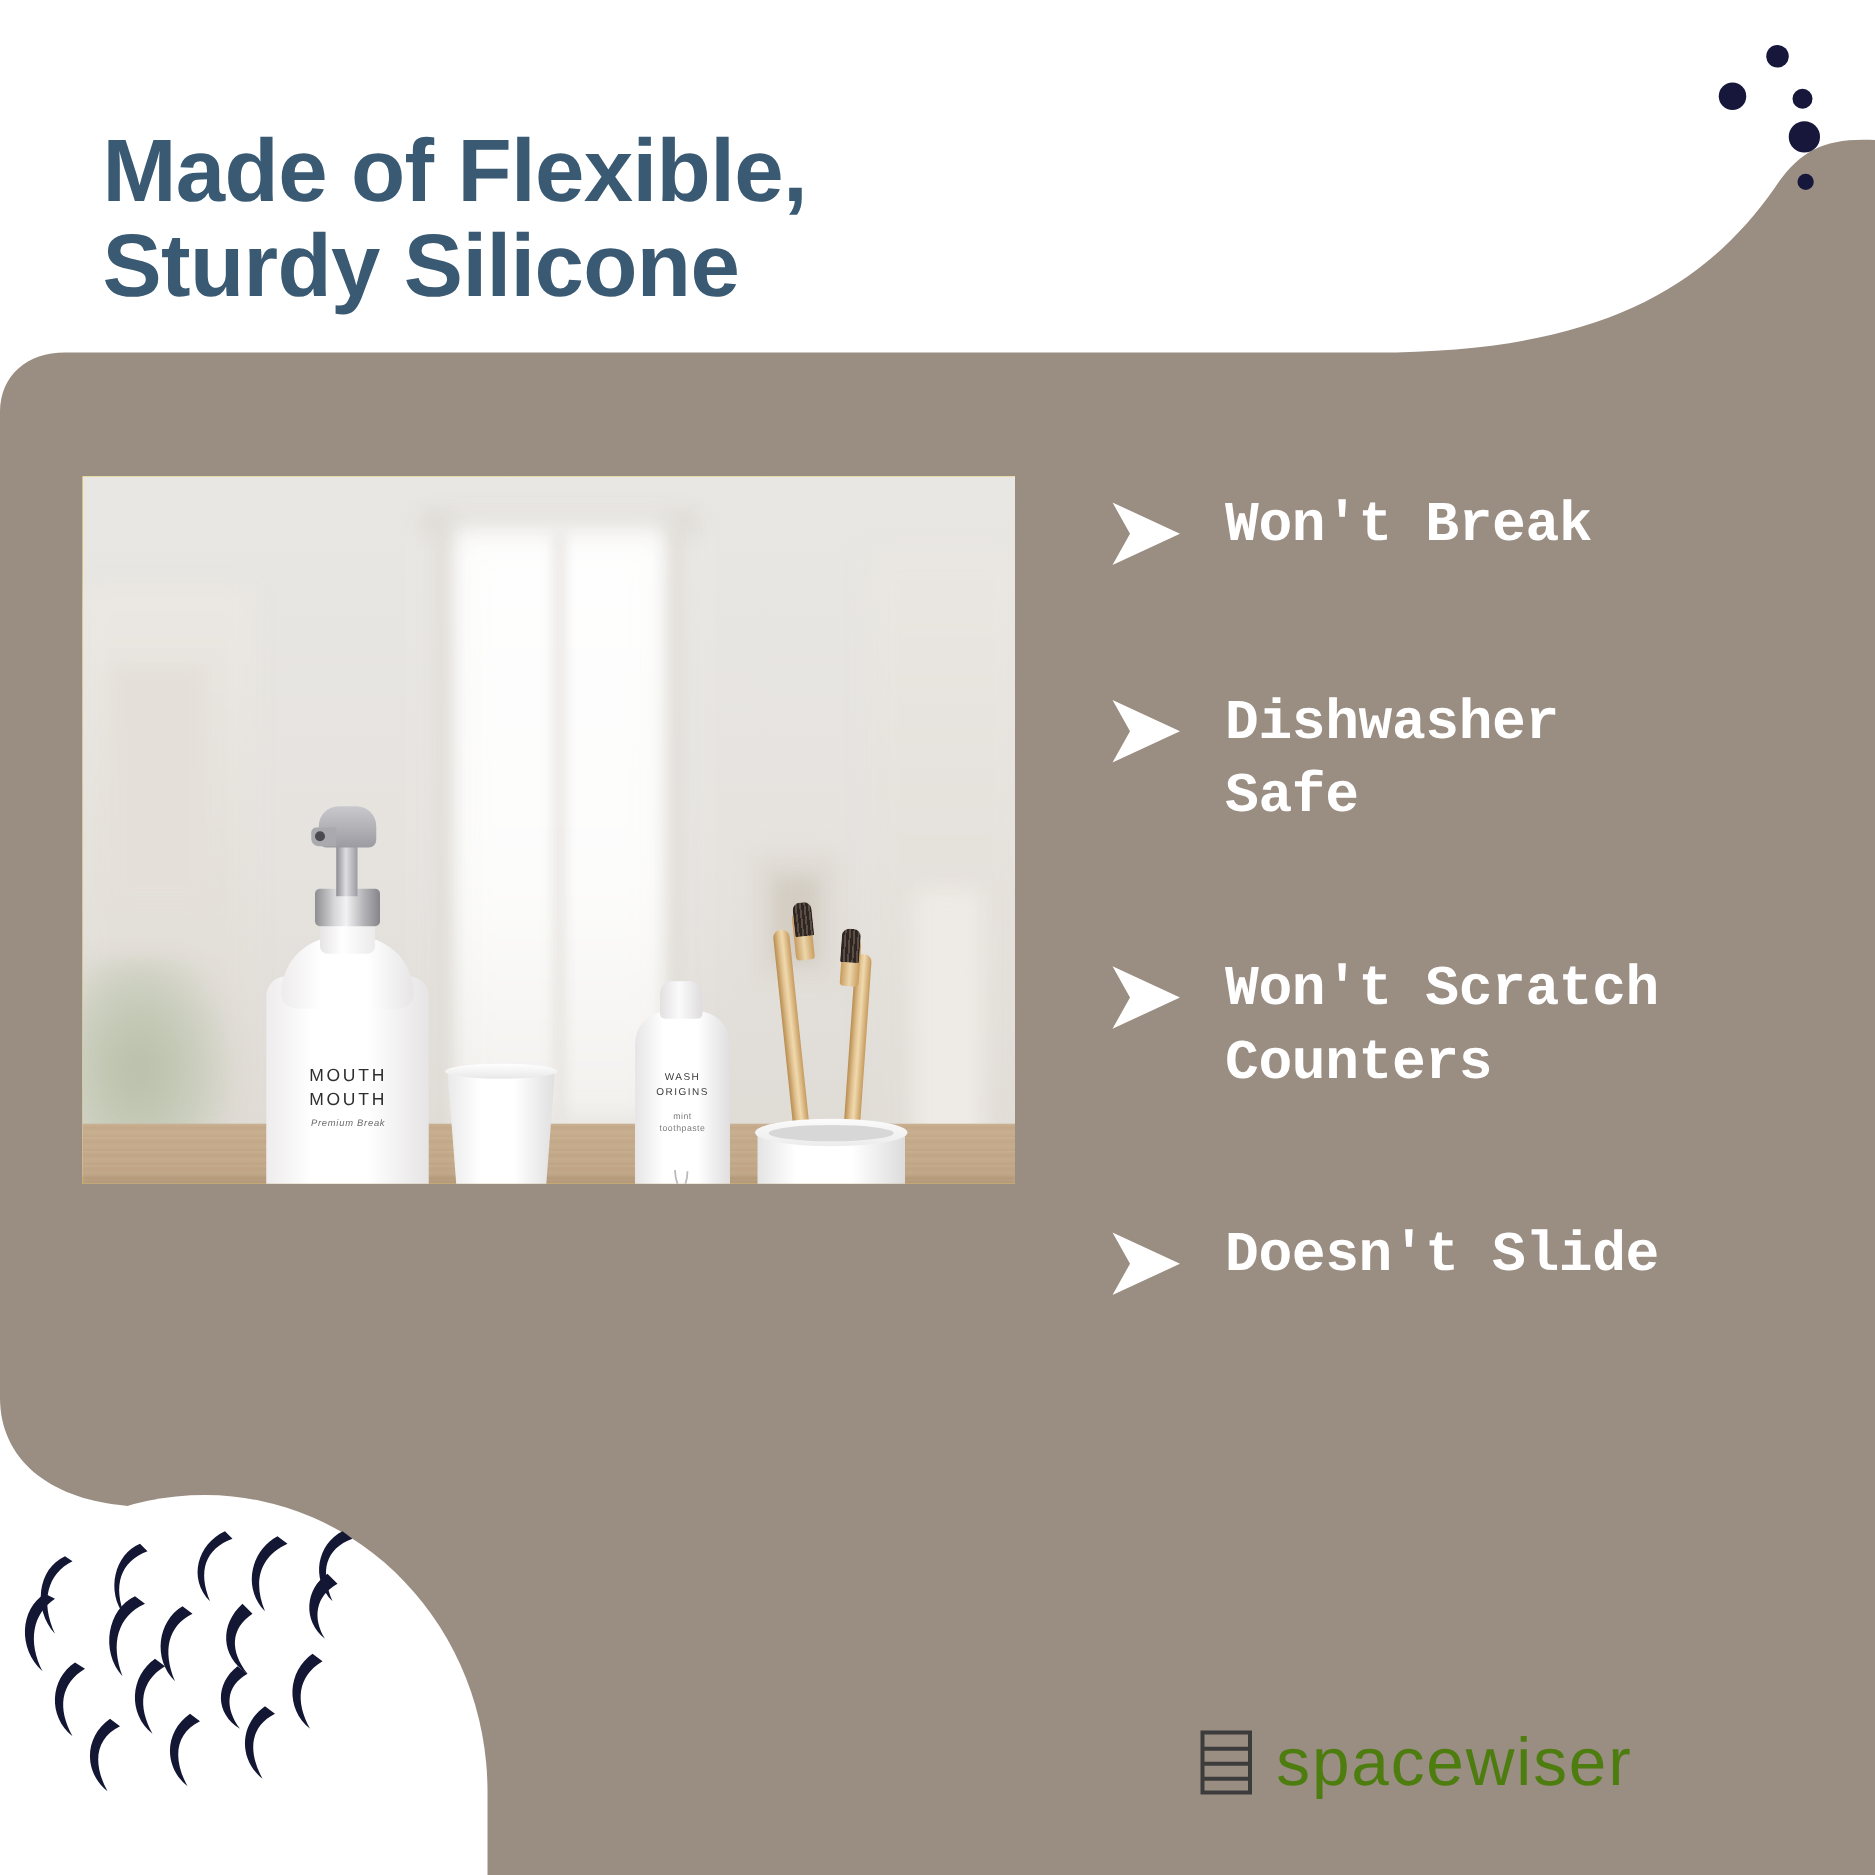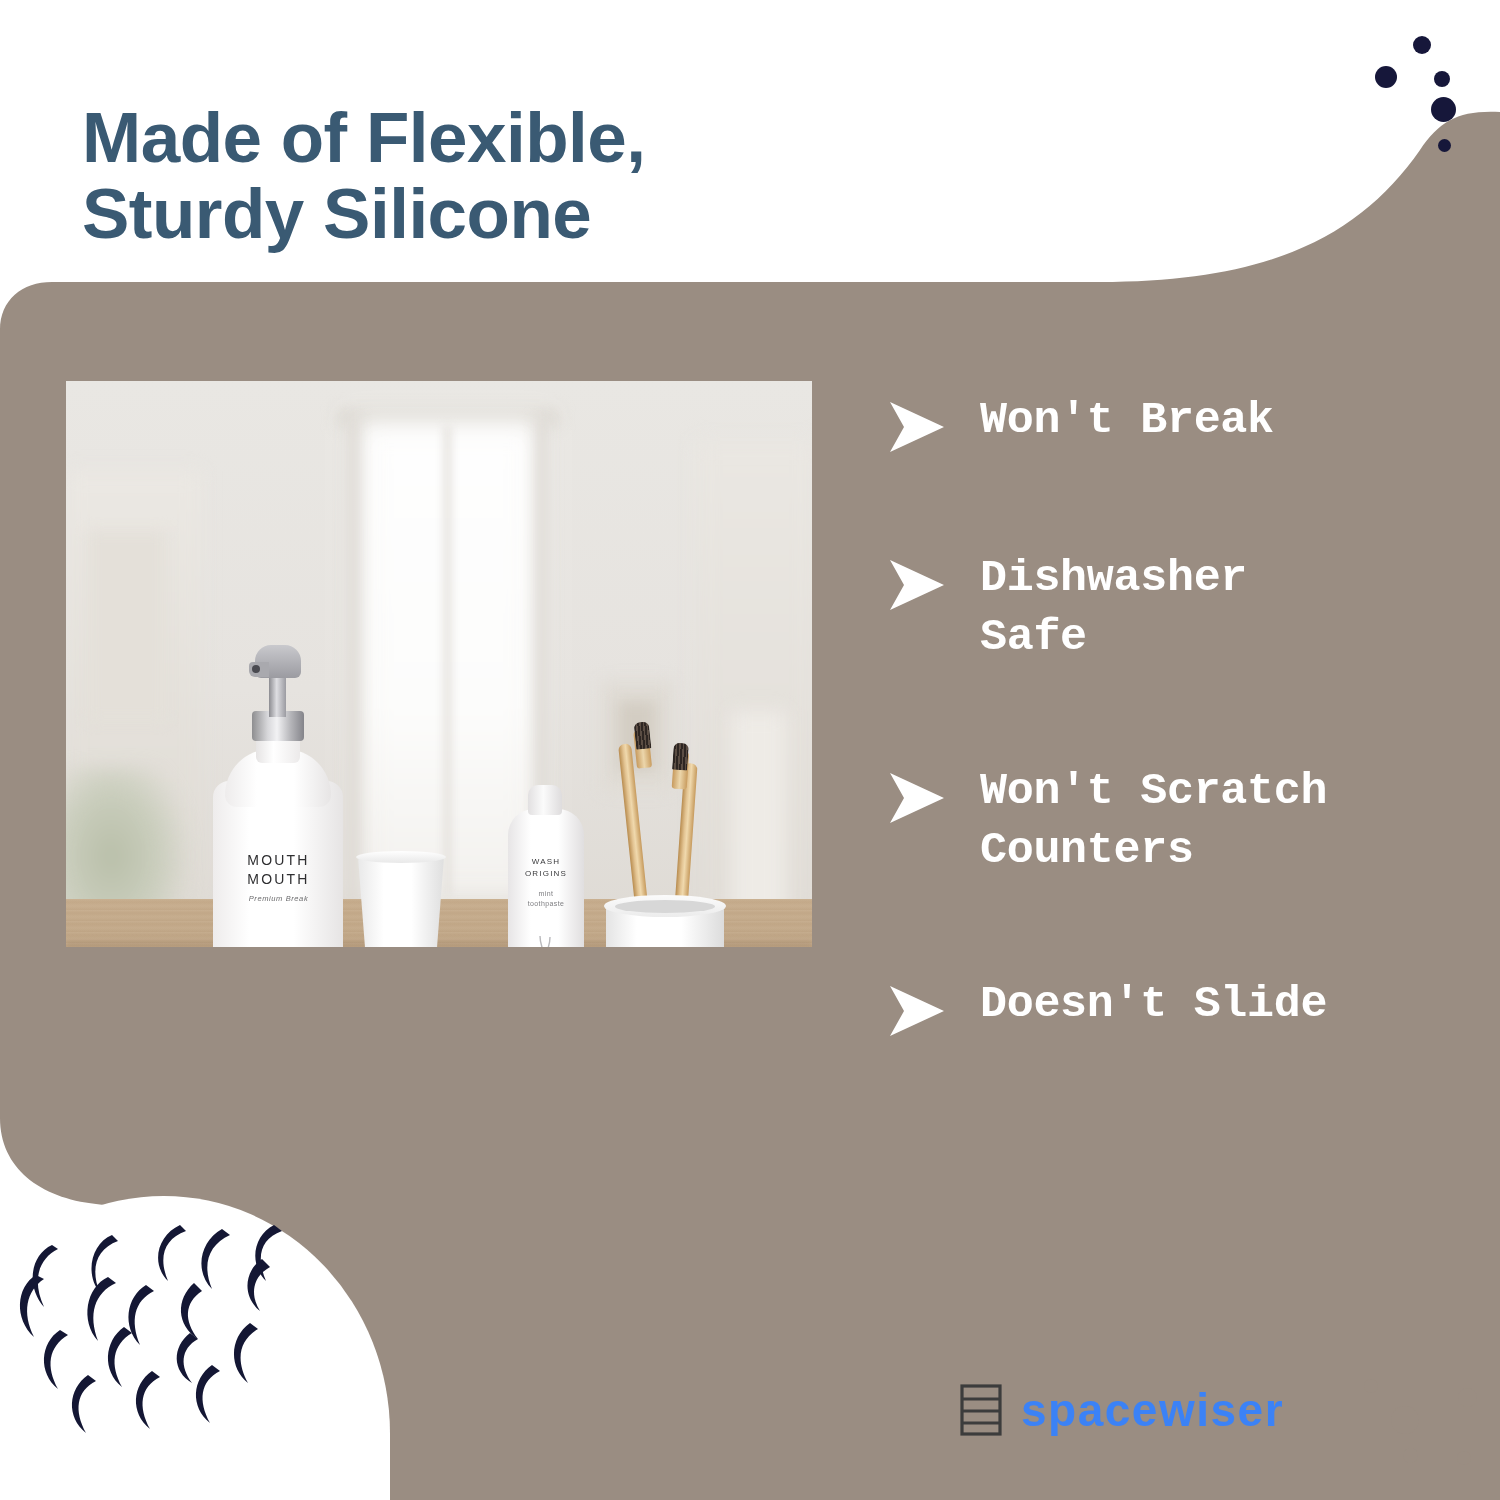--- a/index.html
+++ b/index.html
@@ -400,24 +400,24 @@
   #logo {
     position: absolute;
     left: 957px;
     top: 1383px;
     display: flex;
     align-items: center;
     z-index: 7;
   }
   #logo-mark { margin-right: 16px; }
   #logo-text {
-    color: #3b82f6;
-    font-size: 46px;
+    color: #4d7c0f;
+    font-size: 54px;
     letter-spacing: 1.5px;
-    font-weight: 700;
+    font-weight: 400;
     line-height: 1;
   }
 </style>
 </head>
 <body>
 
 <div id="canvas">
 
   <svg id="brown-panel" viewBox="0 0 1500 1500" preserveAspectRatio="none">
     <path d="M 0,330

